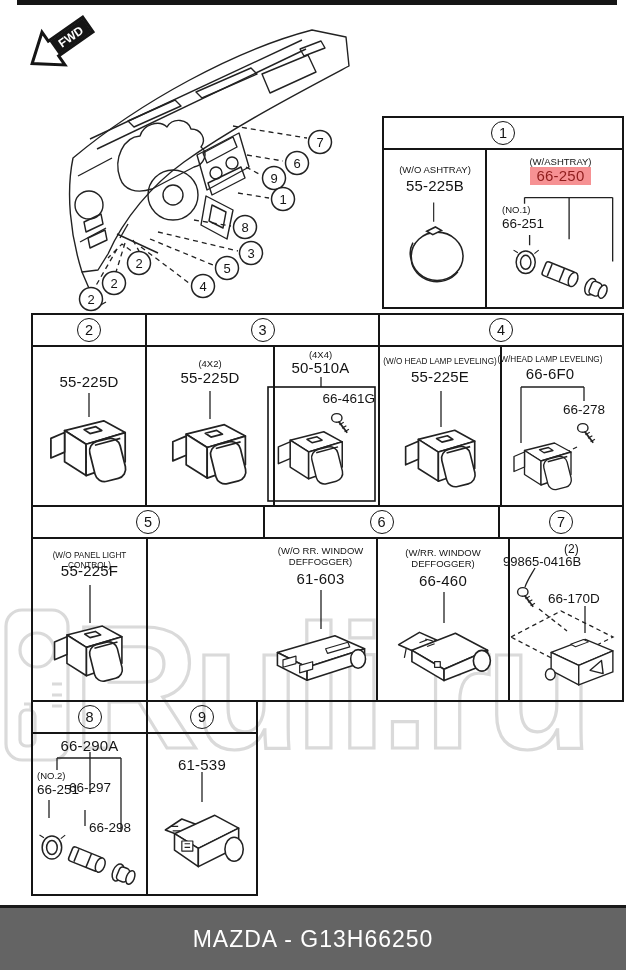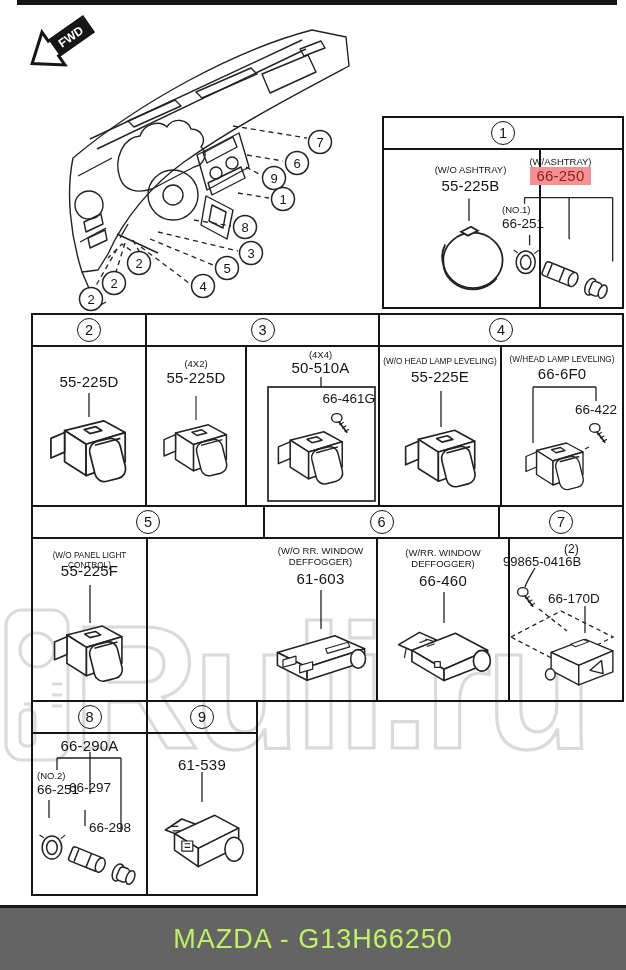--- a/index.html
+++ b/index.html
@@ -26,21 +26,21 @@
   .note{position:absolute;font-size:9.5px;line-height:1.25;z-index:2}
   .note .np{font-size:13.5px}
   .draw{position:absolute;left:0;top:0;width:100%;height:100%;z-index:1;overflow:visible}
   .ln{stroke:#222;stroke-width:1.3;fill:none}
   .box-ln{stroke:#151515;stroke-width:1.6;fill:none}
   .dash{stroke-dasharray:4.5 3.5}
   .hl{display:inline-block;background:#f69193;color:#8f1d1d;padding:0 7px 1px}
   .footer{position:absolute;left:0;top:905px;width:626px;height:65px;background:#646464;
           border-top:3px solid #1a1a1a;display:flex;align-items:center;justify-content:center;
           gap:30px;z-index:3}
-  .footer span{color:#bef264;font-size:27px;letter-spacing:1px}
+  .footer span{color:#ffffff;font-size:23px;letter-spacing:1px}
 </style>
 </head>
 <body>
 
 <svg width="0" height="0" style="position:absolute" aria-hidden="true">
   <defs>
     <symbol id="sym-rocker" viewBox="0 0 100 88">
       <g fill="#fff" stroke="#222" stroke-width="1.8" stroke-linejoin="round">
         <polygon points="24,18 64,8 86,20 46,32"></polygon>
         <polygon points="24,18 46,32 46,64 24,50"></polygon>
@@ -238,21 +238,21 @@
       </g>
   </g>
 </svg>
 
 <div class="panel" style="left:382px;top:116px;width:242px;height:193px">
   <div class="thead">
     <div class="hcell last" style="left:0;width:238px">
       <span class="cnum">1</span>
     </div>
   </div>
-  <div class="cell" style="left:18px;width:139px">
+  <div class="cell" style="left:1px;width:102px">
     <div class="variant" style="top:14px">(W/O ASHTRAY)</div>
     <div class="pn" style="top:27px">55-225B</div>
     <svg class="draw" viewBox="0 0 113 155">
       <path class="ln" d="M55,48 V70"></path>
       <use href="#sym-cap" x="14" y="66" width="82" height="82"></use>
     </svg>
   </div>
   <div class="cell last" style="left:115px;width:123px">
     <div class="variant" style="top:6px">(W/ASHTRAY)</div>
     <div class="pn" style="top:17px"><span class="hl">66-250</span></div>
@@ -283,21 +283,21 @@
   </div>
 
   <div class="cell" style="left:0;width:114px">
     <div class="pn" style="top:26px">55-225D</div>
     <svg class="draw" viewBox="0 0 112 158">
       <path class="ln" d="M56,46 V70"></path>
       <use href="#sym-rocker" x="8" y="66" width="98" height="86"></use>
     </svg>
   </div>
 
-  <div class="cell" style="left:114px;width:100px">
+  <div class="cell" style="left:114px;width:128px">
     <div class="variant" style="top:11px">(4X2)</div>
     <div class="pn" style="top:22px">55-225D</div>
     <svg class="draw" viewBox="0 0 114 158">
       <path class="ln" d="M57,44 V72"></path>
       <use href="#sym-rocker" x="10" y="70" width="96" height="84"></use>
     </svg>
   </div>
 
   <div class="cell" style="left:230px;width:117px">
     <div class="variant" style="top:2px">(4X4)</div>
@@ -314,24 +314,24 @@
 
   <div class="cell" style="left:347px;width:122px">
     <div class="variant sm" style="top:10px">(W/O HEAD LAMP LEVELING)</div>
     <div class="pn" style="top:21px">55-225E</div>
     <svg class="draw" viewBox="0 0 120 158">
       <path class="ln" d="M61,44 V80"></path>
       <use href="#sym-rocker" x="14" y="76" width="96" height="80"></use>
     </svg>
   </div>
 
-  <div class="cell last" style="left:469px;width:120px">
+  <div class="cell last" style="left:457px;width:120px">
     <div class="variant sm" style="top:8px">(W/HEAD LAMP LEVELING)</div>
     <div class="pn" style="top:18px">66-6F0</div>
-    <div class="side" style="right:5px;top:55px">66-422</div>
+    <div class="side" style="right:5px;top:55px">66-278</div>
     <svg class="draw" viewBox="0 0 118 158">
       <g>
         <path class="ln" d="M30,40 H93 M30,40 V96 M93,40 V54"></path>
       </g>
       <use href="#sym-screw" x="84" y="74" width="26" height="26"></use>
       <path class="ln dash" d="M86,100 L70,108"></path>
       <use href="#sym-rocker" x="10" y="90" width="86" height="66"></use>
     </svg>
   </div>
 </div>

